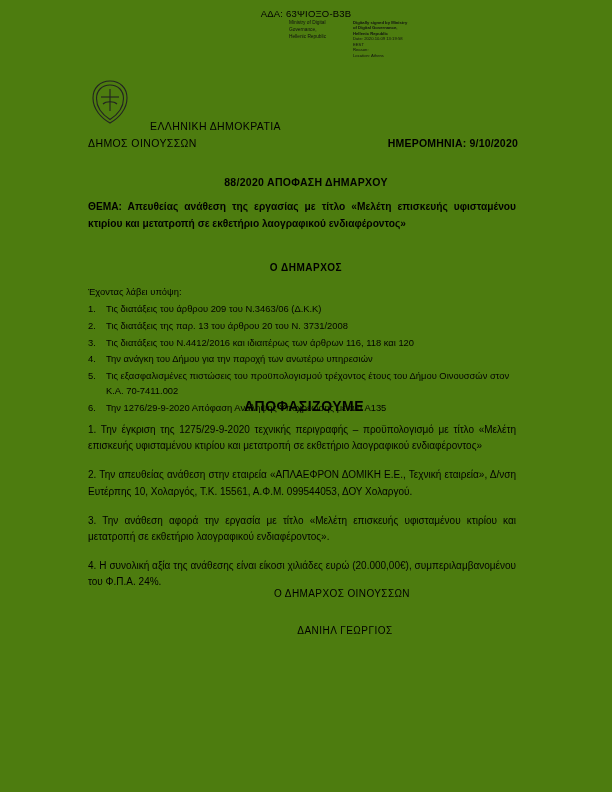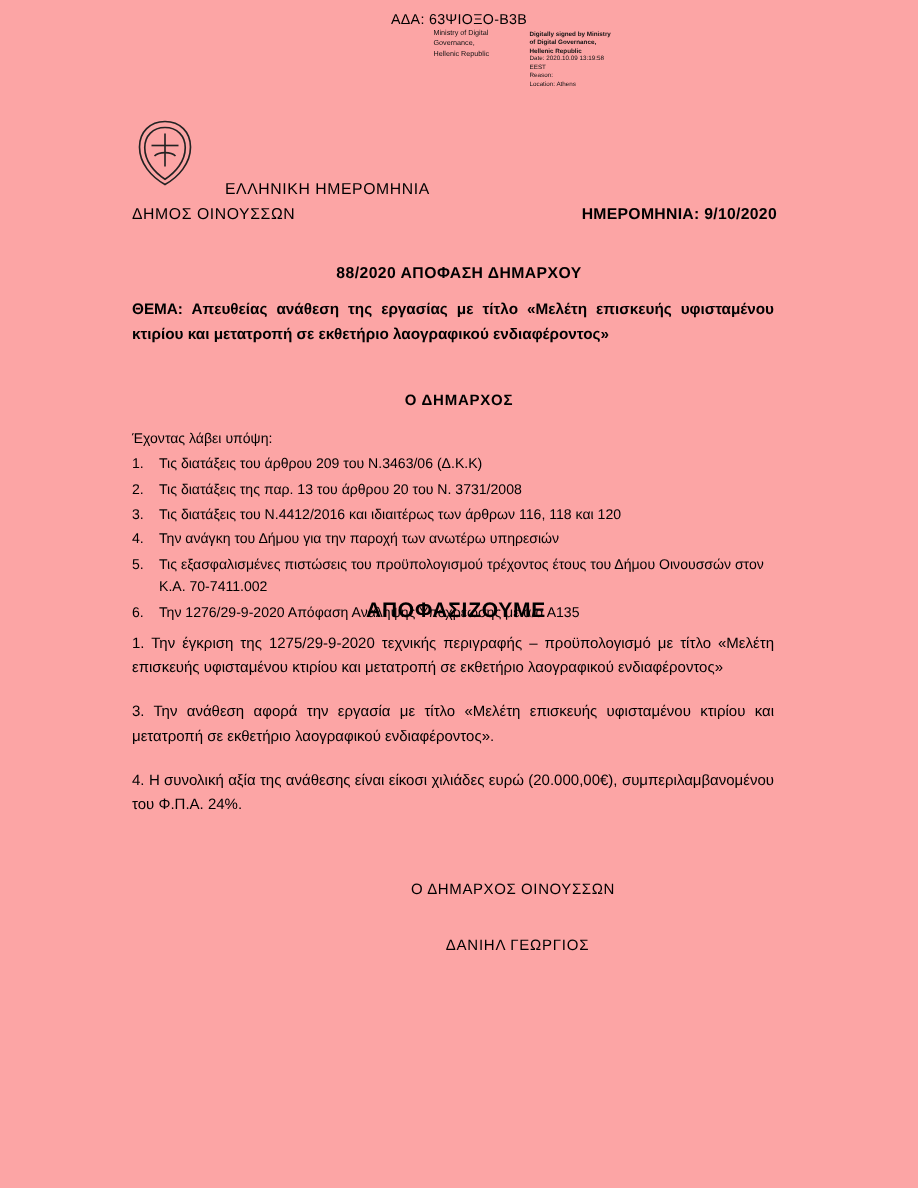--- a/index.html
+++ b/index.html
@@ -8,21 +8,21 @@
     background: #ffffff;
   }
   body {
     font-family: "Liberation Sans", sans-serif;
     color: #000000;
   }
   .page {
     position: relative;
     width: 612px;
     height: 792px;
-    background: #fca5a5;
+    background: #4d7c0f;
     overflow: hidden;
   }
   
   .ada {
     position: absolute;
     top: 8px;
     left: 0;
     width: 612px;
     text-align: center;
     font-size: 9.5px;
@@ -212,21 +212,21 @@
         <path d="M22 3 C12 3 5 10 5 20 C5 31 13 40 22 45 C31 40 39 31 39 20 C39 10 32 3 22 3 Z"></path>
         <path d="M22 7 C14 7 8.5 12.5 8.5 20.5 C8.5 29.5 15 37 22 41.5 C29 37 35.5 29.5 35.5 20.5 C35.5 12.5 30 7 22 7 Z"></path>
         <path d="M22 11 L22 33"></path>
         <path d="M13 19 L31 19"></path>
         <path d="M15 26 C18 23 26 23 29 26"></path>
       </g>
     </svg>
   </div>
 
   <div class="hdr">
-    <div class="center-line" style="padding-left:62px;">ΕΛΛΗΝΙΚΗ ΗΜΕΡΟΜΗΝΙΑ</div>
+    <div class="center-line" style="padding-left:62px;">ΕΛΛΗΝΙΚΗ ΔΗΜΟΚΡΑΤΙΑ</div>
     <div class="row">
       <div class="l">ΔΗΜΟΣ ΟΙΝΟΥΣΣΩΝ</div>
       <div class="r" style="font-weight:bold;">ΗΜΕΡΟΜΗΝΙΑ: 9/10/2020</div>
     </div>
   </div>
 
   <div class="doc-title">88/2020 ΑΠΟΦΑΣΗ ΔΗΜΑΡΧΟΥ</div>
 
   <div class="subject">ΘΕΜΑ: Απευθείας ανάθεση της εργασίας με τίτλο «Μελέτη επισκευής υφισταμένου κτιρίου και μετατροπή σε εκθετήριο λαογραφικού ενδιαφέροντος»</div>
 
@@ -259,20 +259,21 @@
         <span class="num">6.</span>
         <span class="txt">Την 1276/29-9-2020 Απόφαση Ανάληψης Υποχρέωσης με α/α Α135</span>
       </li>
     </ol>
   </div>
 
   <div class="decides">ΑΠΟΦΑΣΙΖΟΥΜΕ</div>
 
   <div class="body">
     <p>1. Την έγκριση της 1275/29-9-2020 τεχνικής περιγραφής – προϋπολογισμό με τίτλο «Μελέτη επισκευής υφισταμένου κτιρίου και μετατροπή σε εκθετήριο λαογραφικού ενδιαφέροντος»</p>
+    <p>2. Την απευθείας ανάθεση στην εταιρεία «ΑΠΛΑΕΦΡΟΝ ΔΟΜΙΚΗ Ε.Ε., Τεχνική εταιρεία», Δ/νση Ευτέρπης 10, Χολαργός, Τ.Κ. 15561, Α.Φ.Μ. 099544053, ΔΟΥ Χολαργού.</p>
     <p>3. Την ανάθεση αφορά την εργασία με τίτλο «Μελέτη επισκευής υφισταμένου κτιρίου και μετατροπή σε εκθετήριο λαογραφικού ενδιαφέροντος».</p>
     <p>4. Η συνολική αξία της ανάθεσης είναι είκοσι χιλιάδες ευρώ (20.000,00€), συμπεριλαμβανομένου του Φ.Π.Α. 24%.</p>
   </div>
 
   <div class="sign-title">Ο ΔΗΜΑΡΧΟΣ ΟΙΝΟΥΣΣΩΝ</div>
   <div class="sign-name">ΔΑΝΙΗΛ ΓΕΩΡΓΙΟΣ</div>
 
 </div>
 
 </body></html>

